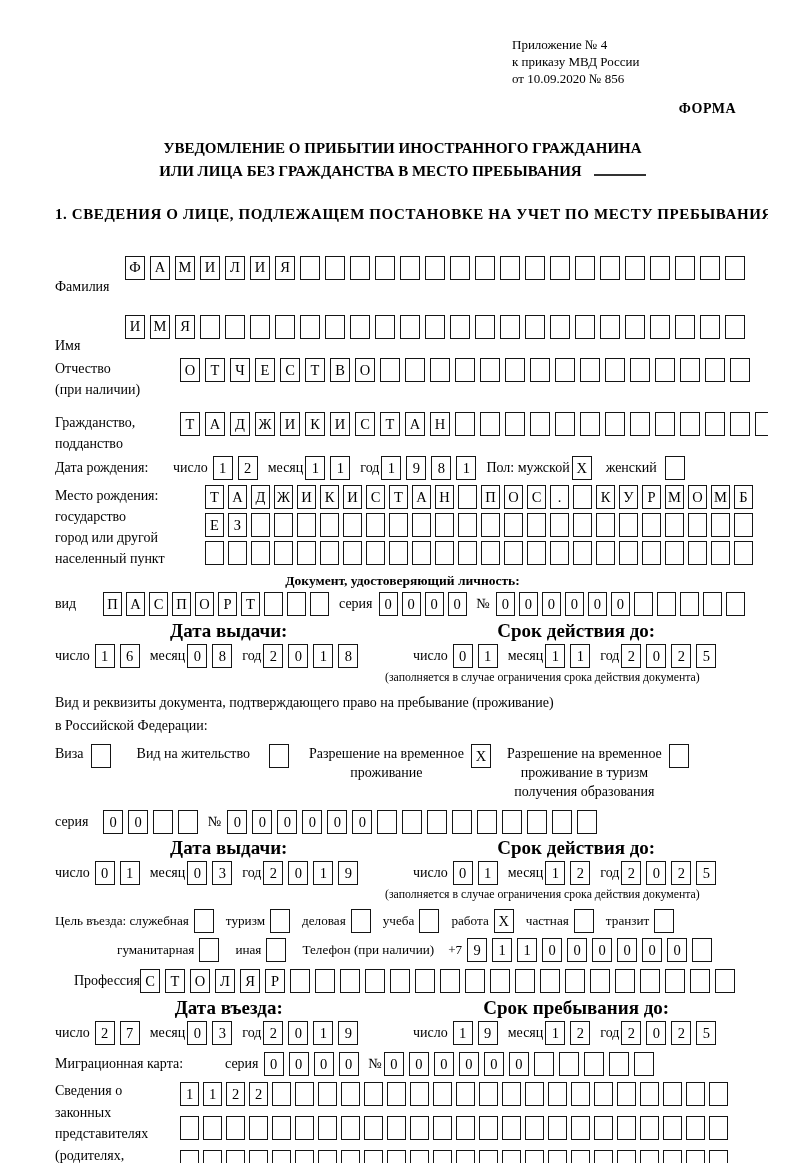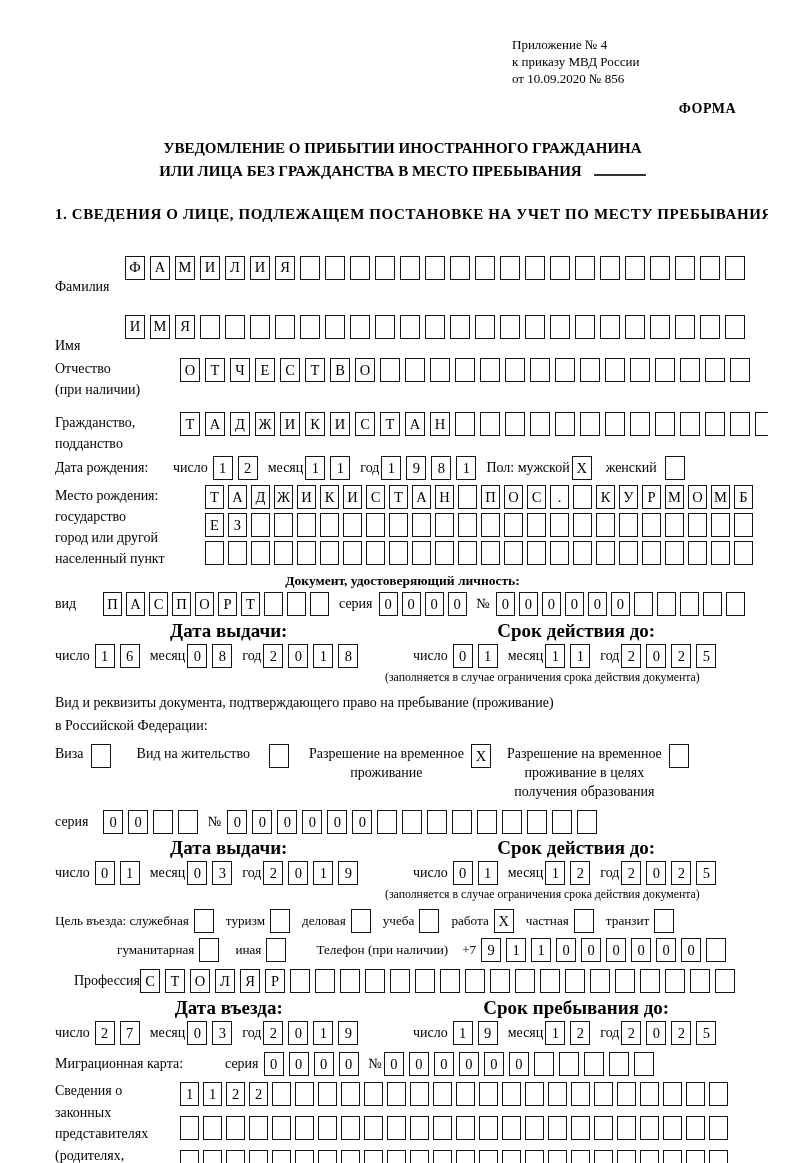--- a/index.html
+++ b/index.html
@@ -426,21 +426,21 @@
           <span style="display:block;">Разрешение на временное</span>
           <span style="display:block;">проживание</span>
         </span>
         <span class="cells">
             <span class="cell filled">X</span>
           </span>
       </span>
       <span class="cb" style="margin-left:16px;">
         <span class="cl tcenter">
           <span style="display:block;">Разрешение на временное</span>
-          <span style="display:block;">проживание в целях</span>
+          <span style="display:block;">проживание в туризм</span>
           <span style="display:block;">получения образования</span>
         </span>
         <span class="cells">
             <span class="cell"></span>
           </span>
       </span>
     </div>
 
     <div class="row" style="margin-bottom:2px;">
       <span class="lbl" style="width:48px;">серия</span>
@@ -552,21 +552,21 @@
 
     <div class="phonerow">
       <span>гуманитарная</span>
       <span class="cells">
           <span class="cell"></span>
         </span>
       <span>иная</span>
       <span class="cells">
           <span class="cell"></span>
         </span>
-      <span style="margin-left:14px;">Телефон (при наличии)</span>
+      <span style="">Телефон (при наличии)</span>
       <span style="margin-left:14px;">+7</span>
       <span class="cells">
           <span class="cell filled">9</span>
           <span class="cell filled">1</span>
           <span class="cell filled">1</span>
           <span class="cell filled">0</span>
           <span class="cell filled">0</span>
           <span class="cell filled">0</span>
           <span class="cell filled">0</span>
           <span class="cell filled">0</span>

